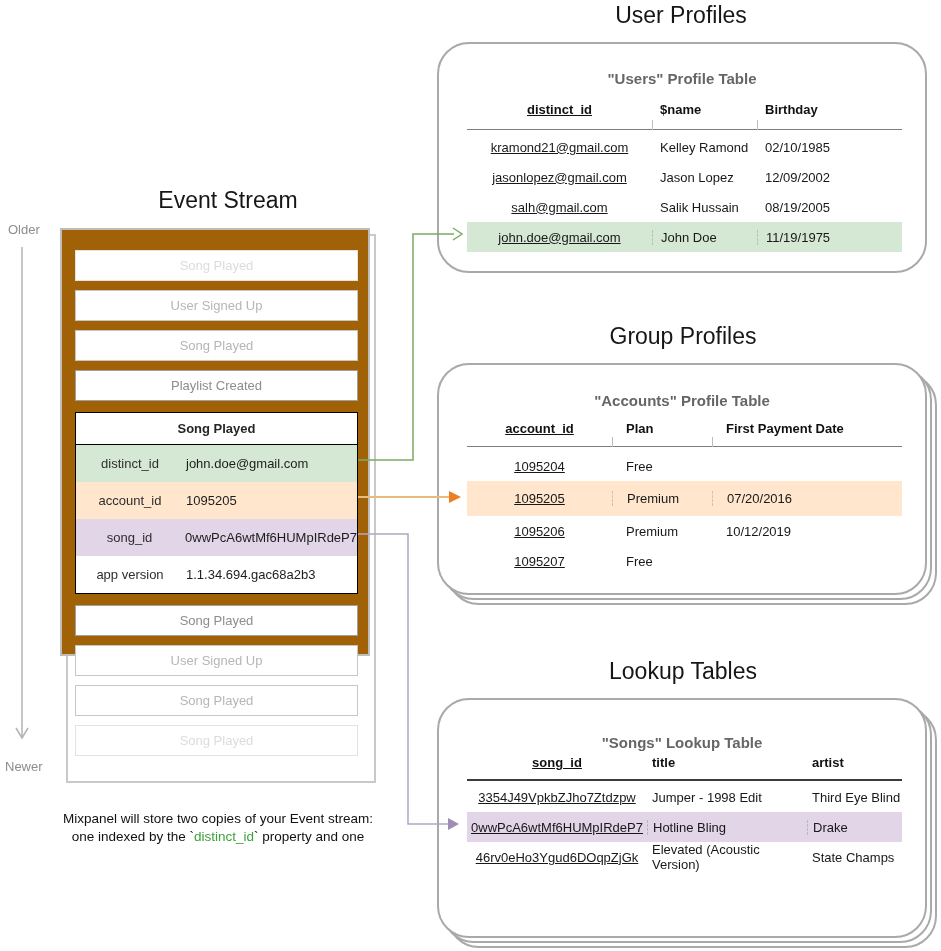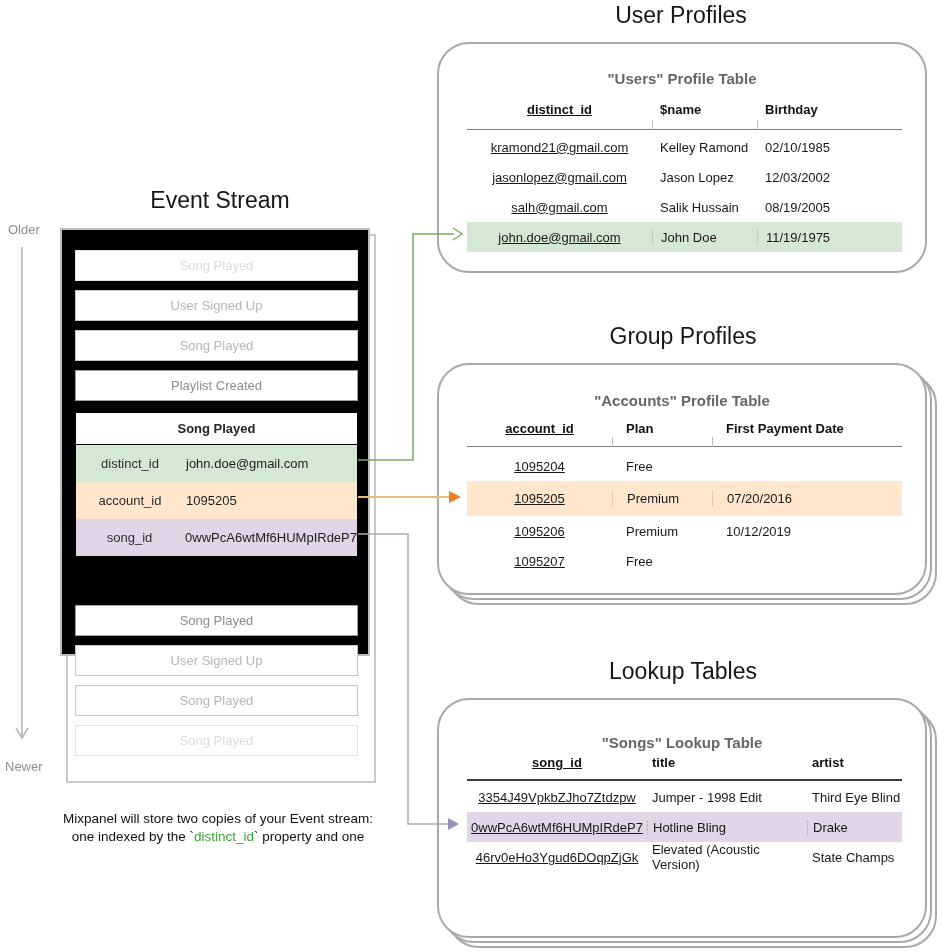--- a/index.html
+++ b/index.html
@@ -10,21 +10,21 @@
   .heading{position:absolute;transform:translateX(-50%);font-size:23px;color:#161616;
            white-space:nowrap;}
 
   
   .tl-label{position:absolute;font-size:13px;color:#8d8d8d;}
 
   
   .stream-back{position:absolute;left:66px;top:234px;width:310px;height:549px;
                border:2px solid #c9c9c9;background:#fff;box-sizing:border-box;}
   .stream{position:absolute;left:60px;top:228px;width:310px;height:428px;
-          border:2px solid #bdbdbd;background:#000000;box-sizing:border-box;}
+          border:2px solid #bdbdbd;background:#a16207;box-sizing:border-box;}
   .ev-list{position:absolute;left:13px;width:283px;}
   #events-before{top:20px;}
   #events-after{top:375px;}
   .ev{height:31px;margin-bottom:9px;border:1px solid #ccc;background:#fff;
       display:flex;align-items:center;justify-content:center;font-size:13px;
       box-sizing:border-box;}
   .ev.f1{border-color:#e3e3e3;color:#dcdcdc;}
   .ev.f2{border-color:#c6c6c6;color:#b6b6b6;text-align:right;}
   .ev.f3{border-color:#9f9f9f;color:#8d8d8d;}
 
@@ -63,21 +63,21 @@
   #caption{position:absolute;left:46px;top:810px;width:344px;text-align:center;
            font-size:13.5px;line-height:18px;color:#111;}
 
   svg.overlay{position:absolute;left:0;top:0;pointer-events:none;}
 </style>
 </head>
 <body>
 
 <div class="canvas">
 
-  <div class="heading" style="left:220px;top:187px;">Event Stream</div>
+  <div class="heading" style="left:228px;top:187px;">Event Stream</div>
   <div class="heading" style="left:681px;top:2px;">User Profiles</div>
   <div class="heading" style="left:683px;top:658px;">Lookup Tables</div>
   <div class="heading" style="left:683px;top:323px;">Group Profiles</div>
 
   <div class="tl-label" style="left:8px;top:222px;">Older</div>
   <div class="tl-label" style="left:5px;top:759px;">Newer</div>
 
   <div class="stream-back"></div>
   <div class="stream">
     <div class="ev-list" id="events-before">
@@ -95,20 +95,24 @@
             <div class="v" style="display: inline-block;">john.doe@gmail.com</div>
           </div>
           <div class="prop" style="background: rgb(255, 230, 204);">
             <div class="k" style="display: inline-block;">account_id</div>
             <div class="v" style="display: inline-block;">1095205</div>
           </div>
           <div class="prop" style="background: rgb(225, 213, 231);">
             <div class="k" style="display: inline-block;">song_id</div>
             <div class="v" style="display: inline-block;">0wwPcA6wtMf6HUMpIRdeP7</div>
           </div>
+          <div class="prop" style="background: rgb(255, 255, 255);">
+            <div class="k" style="display: inline-block;">app version</div>
+            <div class="v" style="display: inline-block;">1.1.34.694.gac68a2b3</div>
+          </div>
         </div>
     </div>
 
     <div class="ev-list" id="events-after">
         <div class="ev f3">Song Played</div>
         <div class="ev f2">User Signed Up</div>
         <div class="ev f2">Song Played</div>
         <div class="ev f1">Song Played</div>
       </div>
   </div>
@@ -126,21 +130,21 @@
     </div>
     <div class="trows" style="top:88px;" id="users-rows">
         <div class="trow users-grid">
           <div class="cell c0">kramond21@gmail.com</div>
           <div class="cell c1">Kelley Ramond</div>
           <div class="cell c2">02/10/1985</div>
         </div>
         <div class="trow users-grid">
           <div class="cell c0">jasonlopez@gmail.com</div>
           <div class="cell c1">Jason Lopez</div>
-          <div class="cell c2">12/03/2002</div>
+          <div class="cell c2">12/09/2002</div>
         </div>
         <div class="trow users-grid">
           <div class="cell c0">salh@gmail.com</div>
           <div class="cell c1">Salik Hussain</div>
           <div class="cell c2">08/19/2005</div>
         </div>
         <div class="trow users-grid hl" style="background: rgb(213, 232, 212);">
           <div class="cell c0">john.doe@gmail.com</div>
           <div class="cell c1">John Doe</div>
           <div class="cell c2">11/19/1975</div>

